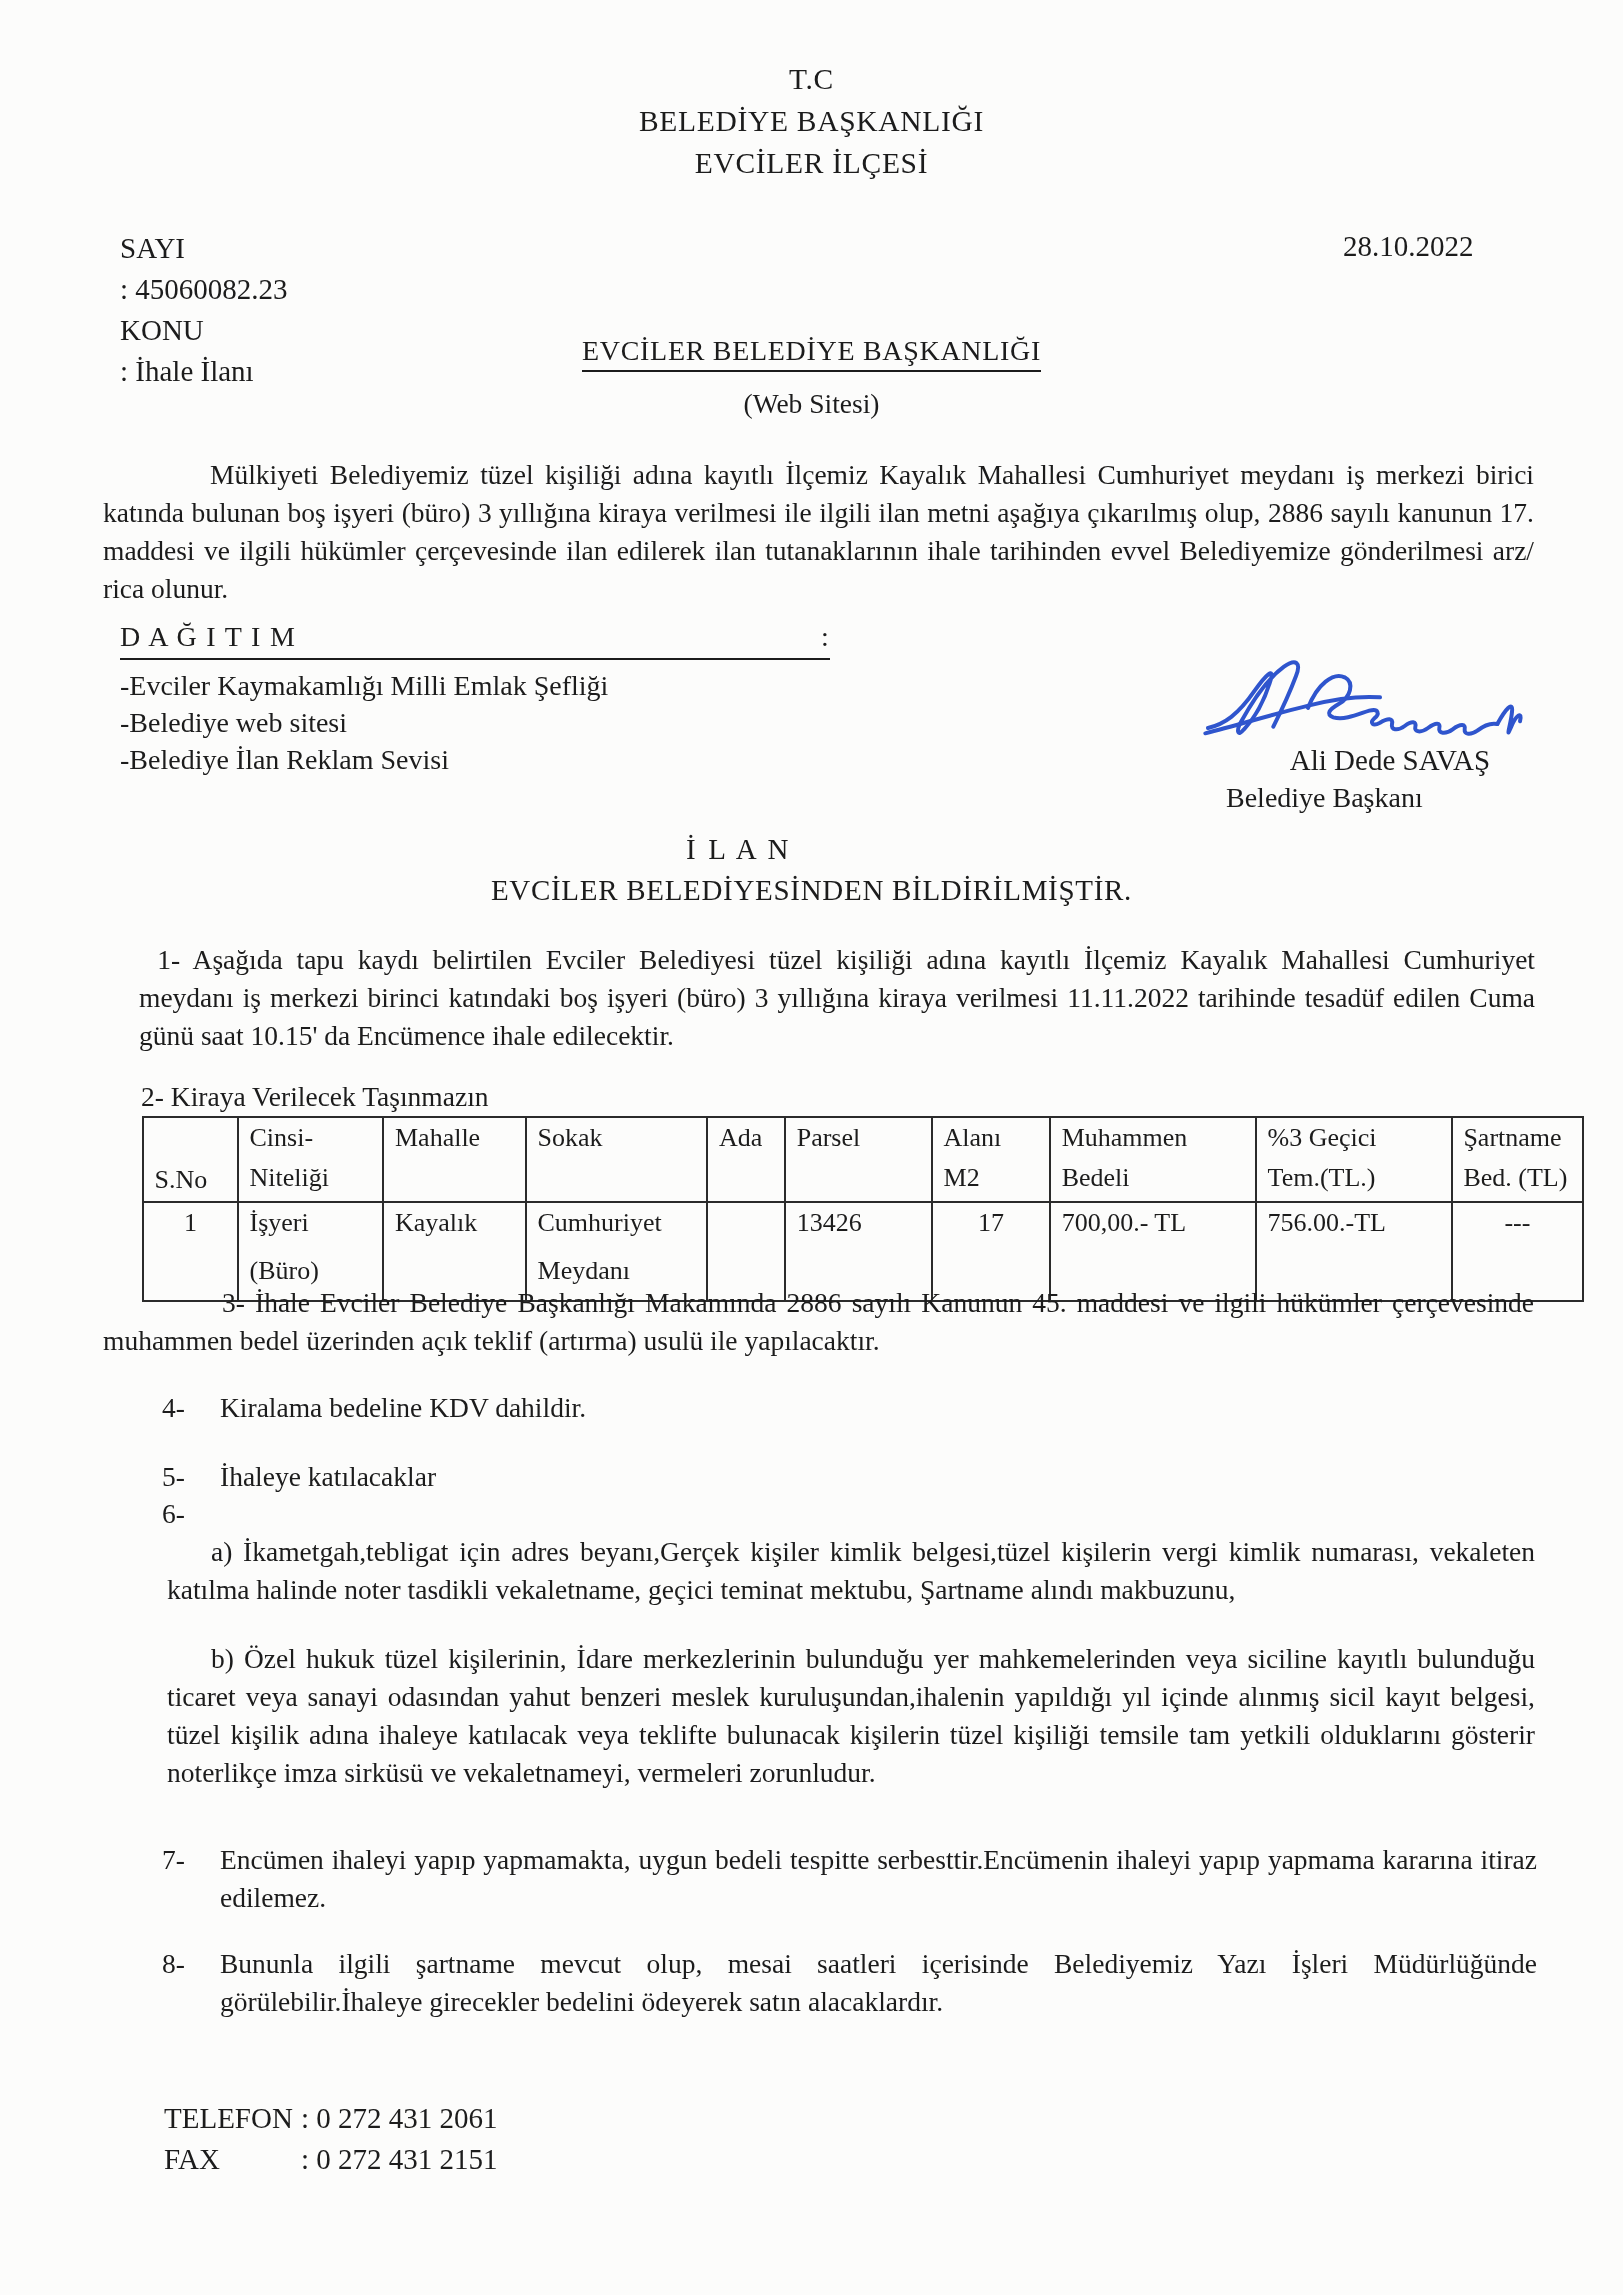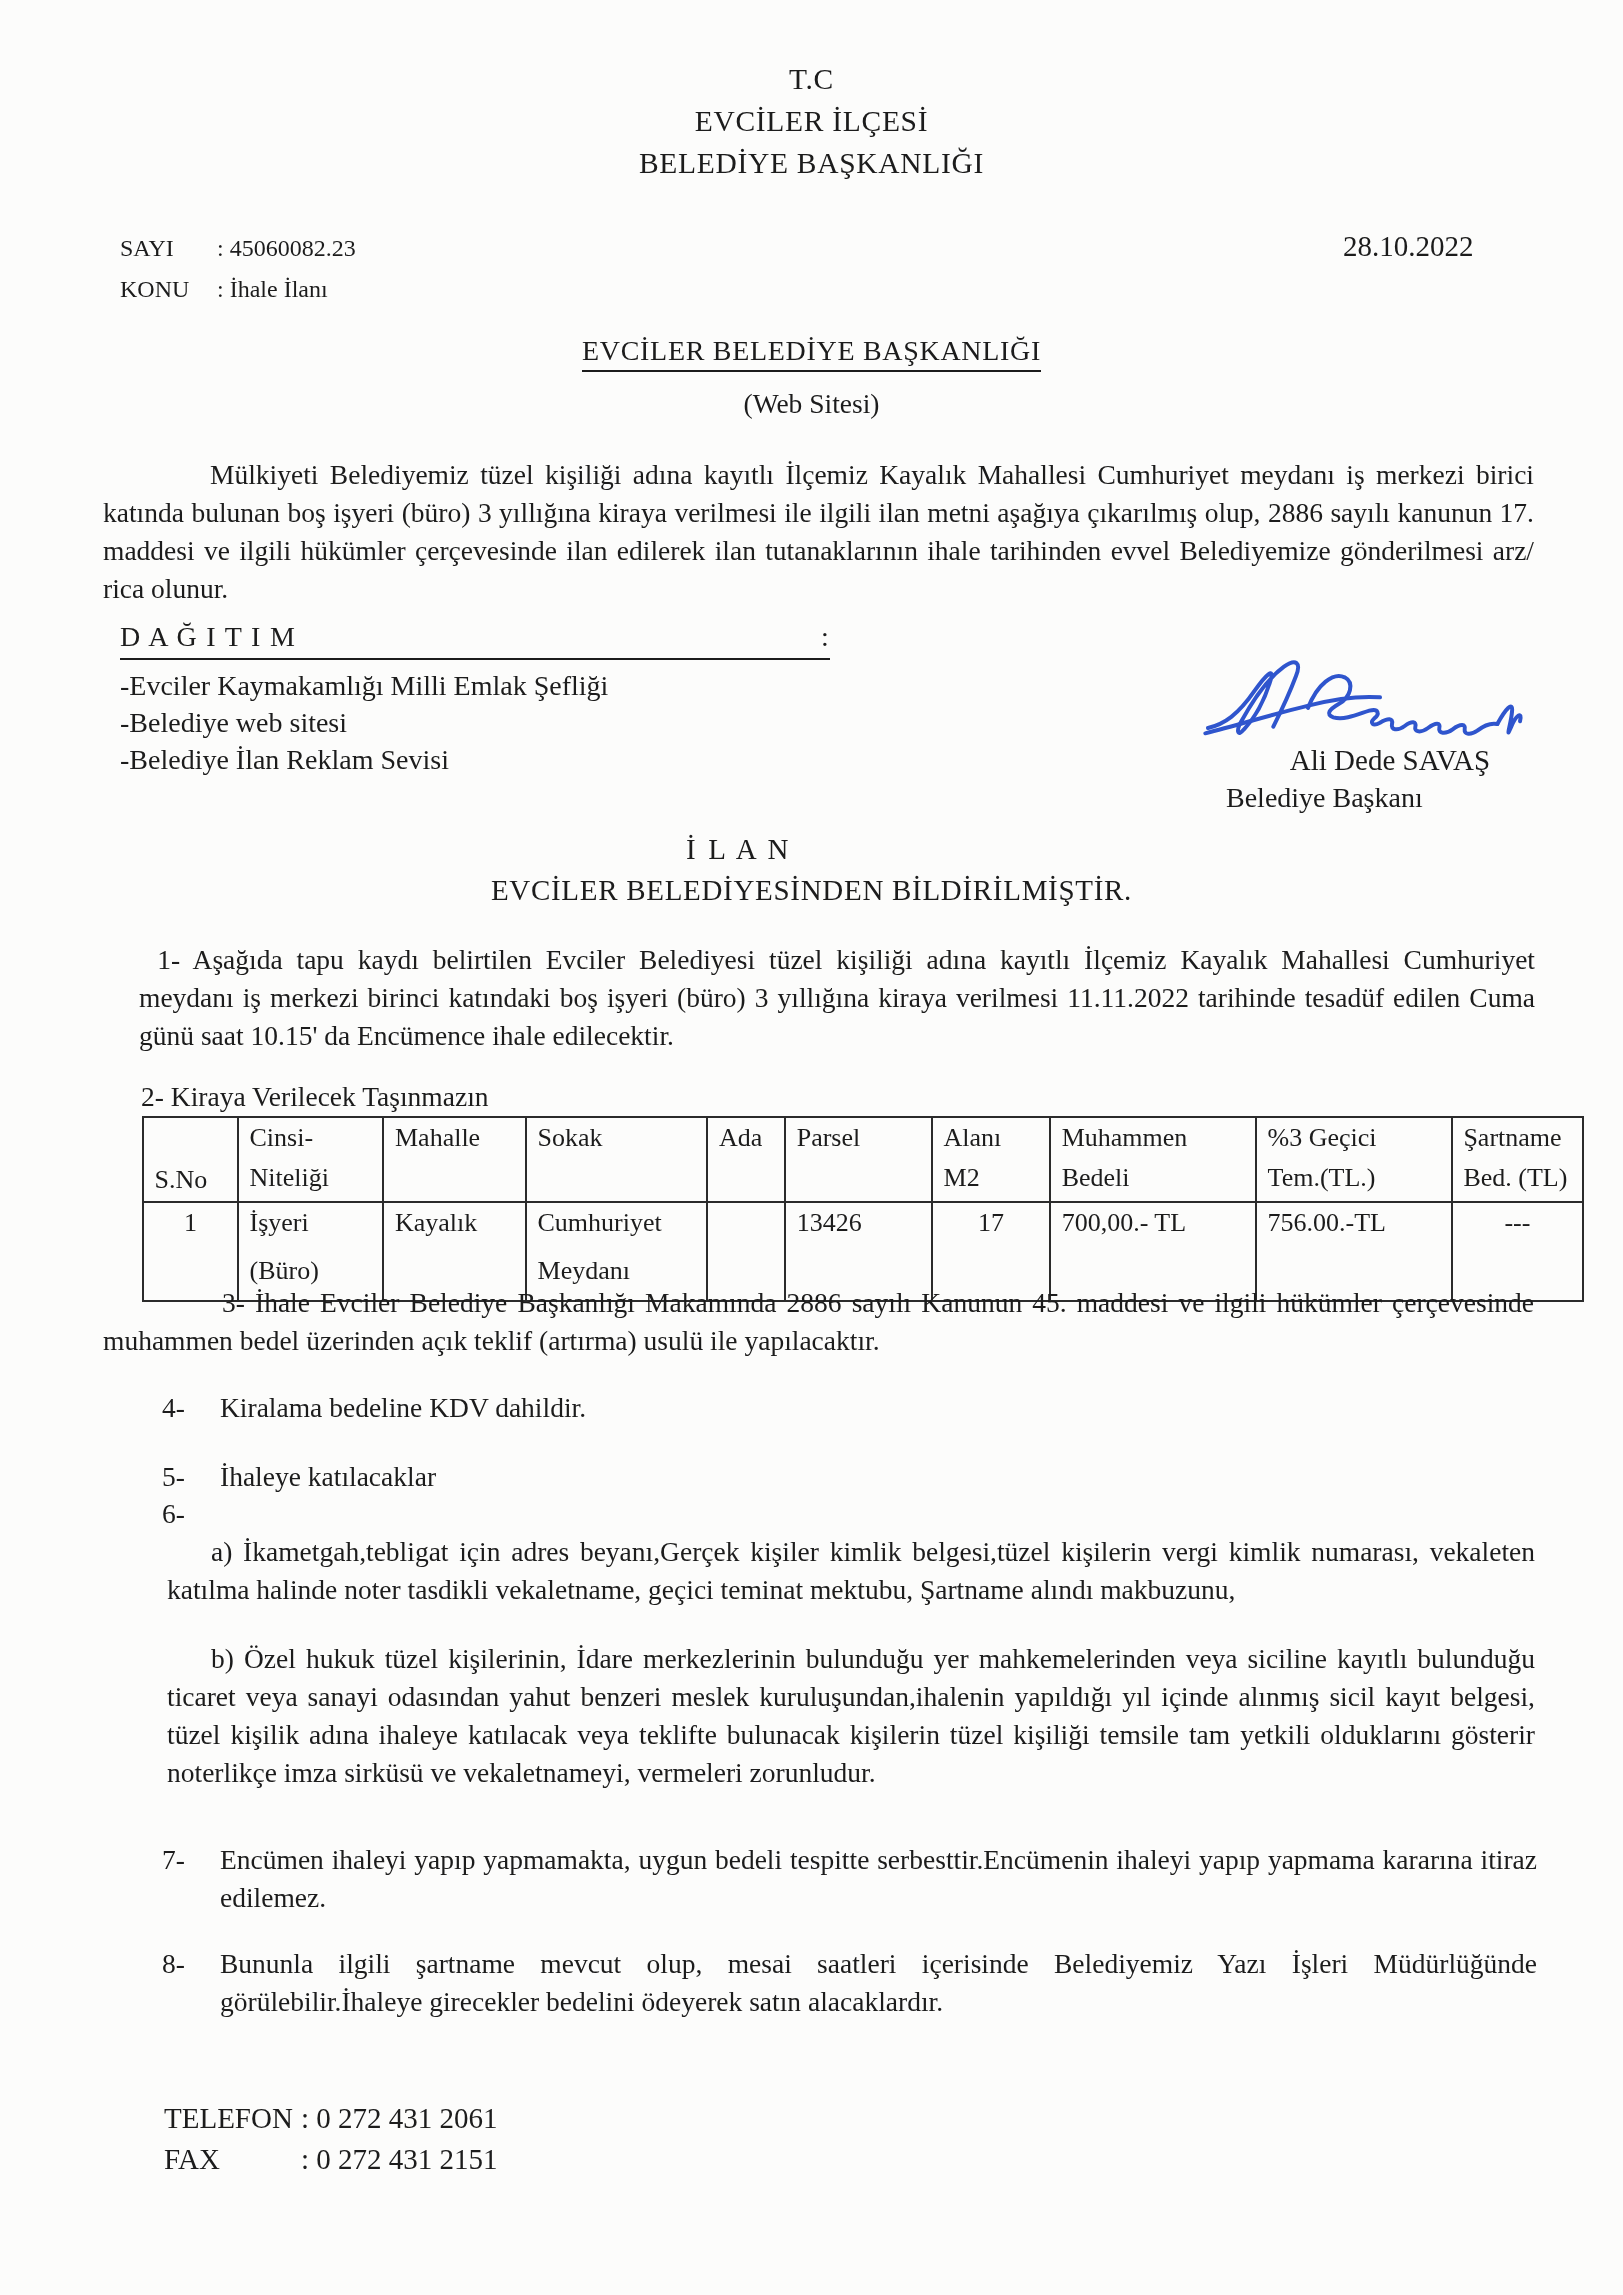--- a/index.html
+++ b/index.html
@@ -6,21 +6,21 @@
   .page{
     position:relative;width:1623px;height:2295px;background:#fcfcfb;
     font-family:"Liberation Serif","DejaVu Serif",serif;color:#1c1c1c;overflow:hidden;
   }
   .abs{position:absolute;}
   .center{width:100%;text-align:center;}
   .para{text-align:justify;line-height:38px;font-size:27.5px;}
   
   #letterhead{top:58px;left:0;line-height:42px;font-size:29.5px;letter-spacing:0.7px;}
   
-  .meta-row{display:flex;font-size:24px;line-height:41px;}
+  .meta-row{display:flex;font-size:29px;line-height:41px;flex-direction:column;}
   .meta-label{width:97px;display:inline-block;}
   #date{top:230px;left:1343px;font-size:29px;}
   
   #subject{top:335px;}
   #subject .title{display:inline-block;font-size:28px;border-bottom:2px solid #1c1c1c;padding-bottom:3.3px;letter-spacing:0.7px;}
   #subject .subtitle{font-size:27.5px;margin-top:16px;}
   
   #intro{top:456px;left:103px;width:1431px;text-indent:107px;font-family:Liberation Serif, serif;}
   
   #dagitim{top:621px;left:120px;font-size:28px;}
@@ -68,22 +68,22 @@
   .ct-row{display:flex;align-items:center;}
   .ct-label{width:137px;display:inline-block;}
 </style>
 </head>
 <body>
 
 <div class="page">
 
   <div class="abs center" id="letterhead">
     <div>T.C</div>
+    <div>BELEDİYE BAŞKANLIĞI</div>
     <div>EVCİLER İLÇESİ</div>
-    <div>BELEDİYE BAŞKANLIĞI</div>
   </div>
 
   <div class="abs" style="top:228px;left:120px;">
     <div class="meta-row">
       <span class="meta-label">SAYI</span>
       <span>: 45060082.23</span>
     </div>
     <div class="meta-row">
       <span class="meta-label">KONU</span>
       <span>: İhale İlanı</span>

